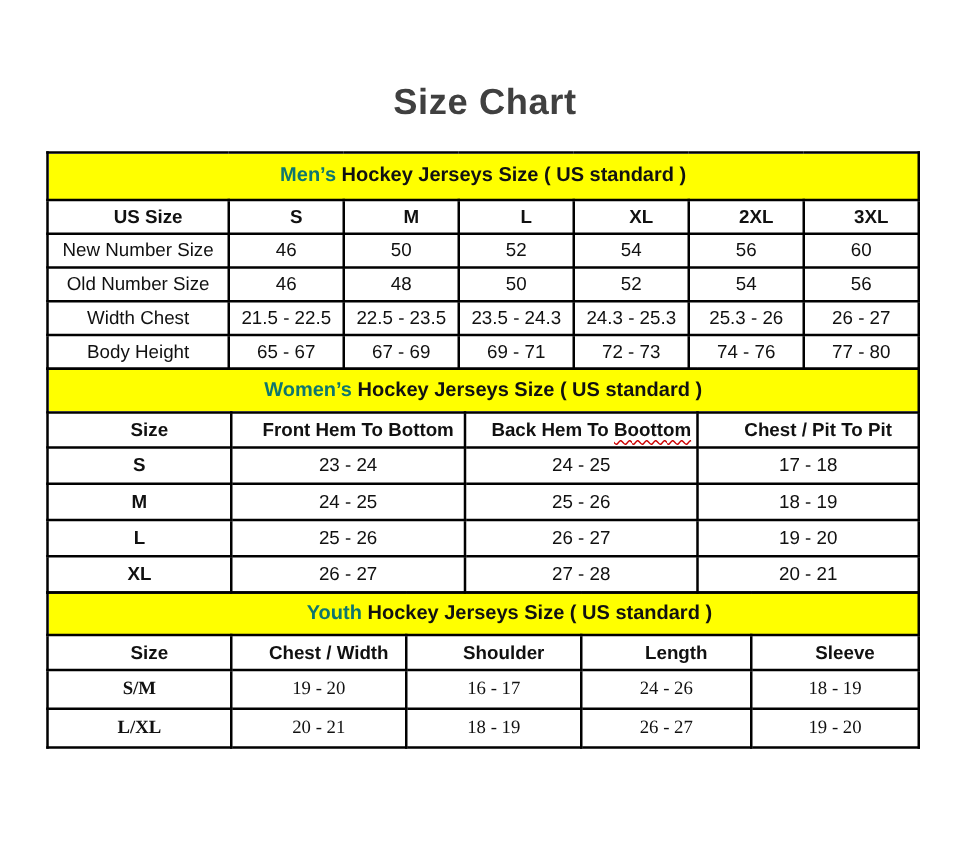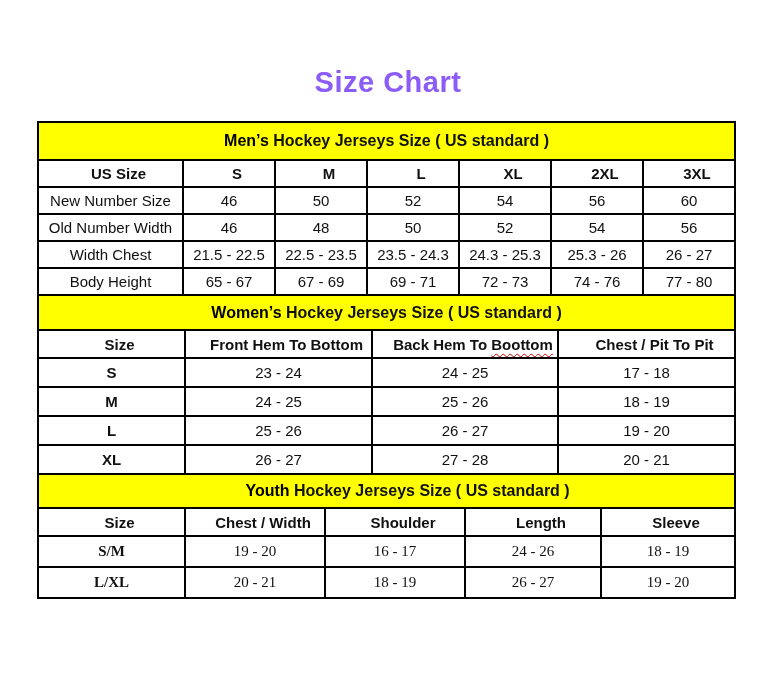--- a/index.html
+++ b/index.html
@@ -3,37 +3,37 @@
 <meta charset="utf-8">
 <style>
   html, body { margin:0; padding:0; }
   body {
     width:776px; height:692px; background:#ffffff; overflow:hidden;
     font-family:"Liberation Sans", sans-serif; color:#111111;
   }
   .page { position:relative; width:776px; height:692px; }
   .title {
     margin:0; padding-top:64px; height:36px; line-height:36px;
-    text-align:center; color:#8b5cf6; font-size:29px; font-weight:700;
+    text-align:center; color:#404040; font-size:29px; font-weight:700;
     letter-spacing:0.5px;
   }
   .tables { width:697px; margin:21px 0 0 37px; }
   table.sizes {
     border-collapse:collapse; table-layout:fixed; width:697px;
     font-family:"Liberation Sans", sans-serif;
   }
   table.sizes th, table.sizes td {
     border:2px solid #000000; text-align:center; vertical-align:middle;
     padding:0; font-size:15px; color:#111111; overflow:hidden;
   }
   tr.band td { background:#FFFF00; font-weight:700; font-size:16px; }
   .mens  tr.band td { height:36px; }
   .womens tr.band td { height:33px;margin-top:46px; }
   .youth tr.band td { height:32px;padding-left:42px; }
-  .hl { color:#000000; }
+  .hl { color:#0f766e; }
   tr.colhead th { font-weight:700;padding-left:16px; }
   .mens  tr.colhead th { height:25px; }
   .womens tr.colhead th { height:26px; }
   .youth tr.colhead th { height:26px; }
   .mens  td.data, .mens  td.rlabel { height:25px;border-radius:13px; }
   .womens td.data, .womens td.rlabel { height:27px; }
   .youth td.data, .youth td.rlabel { height:29px;font-family:Liberation Serif, serif; }
   .mens td.rlabel { font-weight:400; }
   .womens td.rlabel, .youth td.rlabel { font-weight:700; }
   .womens, .youth { margin-top:-2px; }
@@ -80,21 +80,21 @@
       <tr>
         <td class="rlabel">New Number Size</td>
         <td class="data">46</td>
         <td class="data">50</td>
         <td class="data">52</td>
         <td class="data">54</td>
         <td class="data">56</td>
         <td class="data">60</td>
       </tr>
       <tr>
-        <td class="rlabel">Old Number Width</td>
+        <td class="rlabel">Old Number Size</td>
         <td class="data">46</td>
         <td class="data">48</td>
         <td class="data">50</td>
         <td class="data">52</td>
         <td class="data">54</td>
         <td class="data">56</td>
       </tr>
       <tr>
         <td class="rlabel">Width Chest</td>
         <td class="data">21.5 - 22.5</td>

